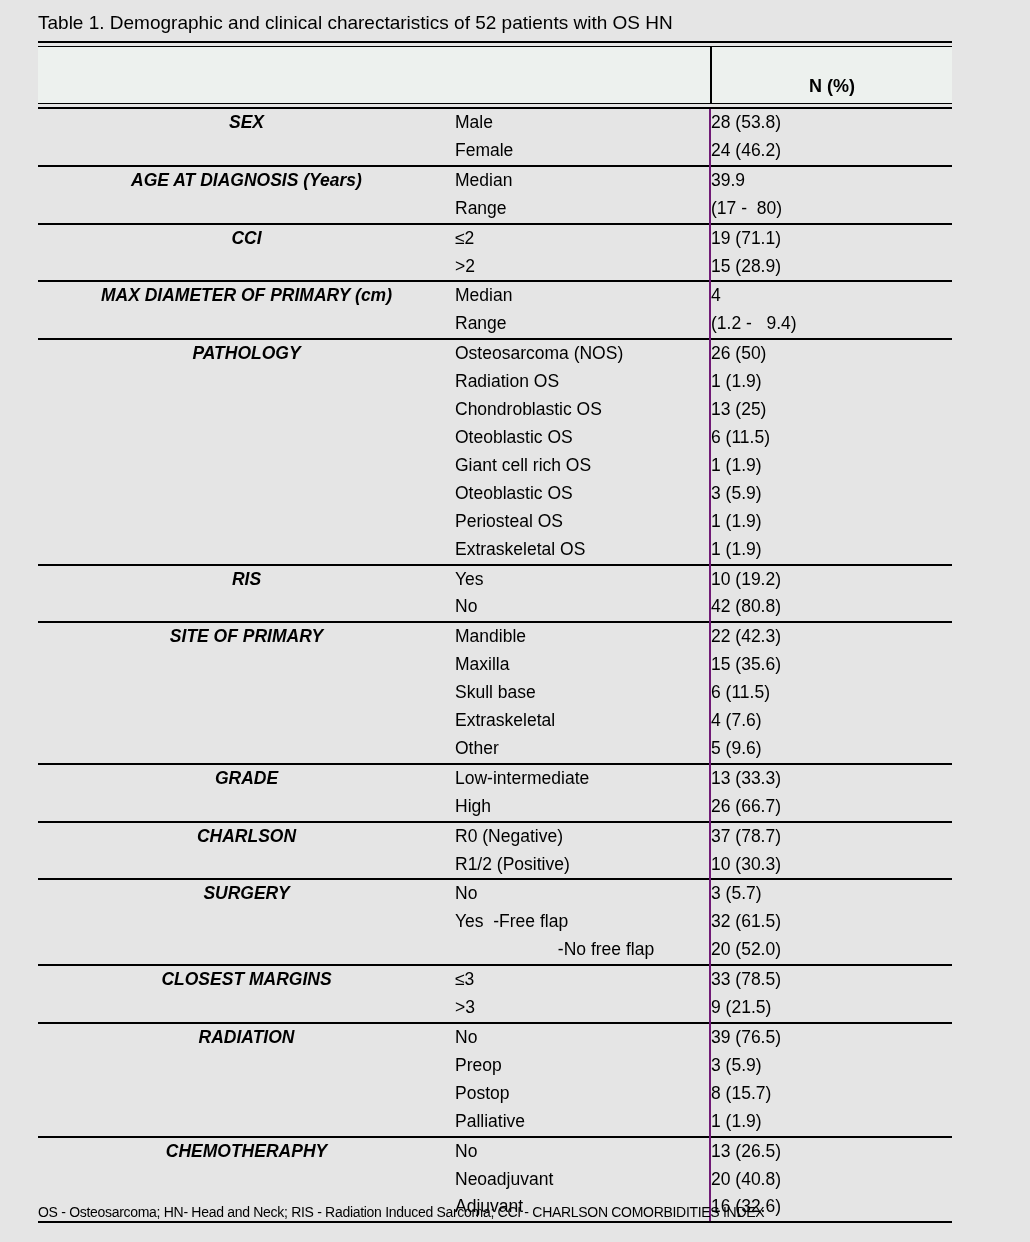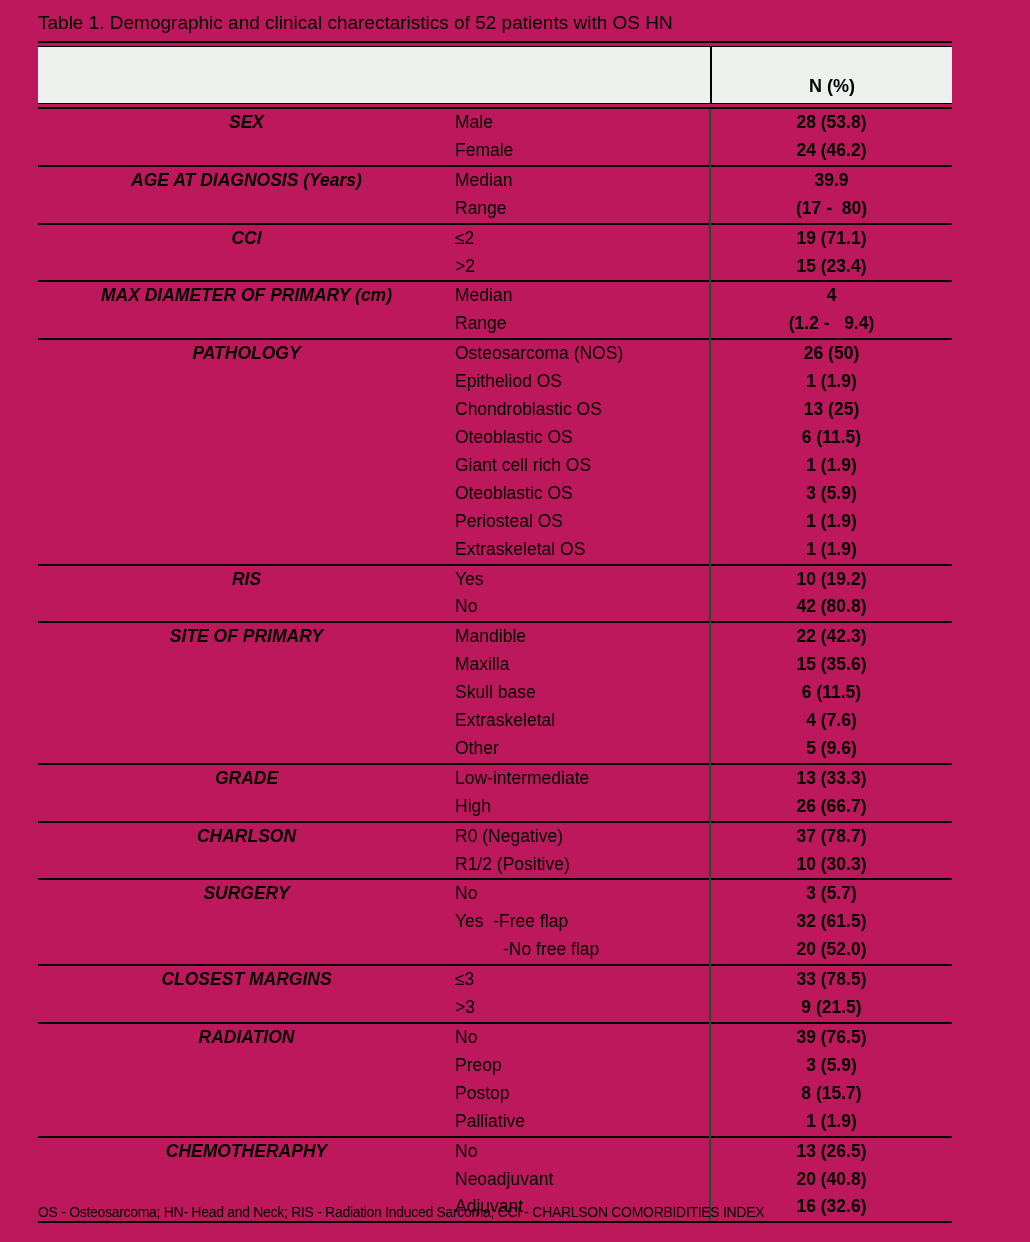--- a/index.html
+++ b/index.html
@@ -1,19 +1,19 @@
 <!DOCTYPE html>
 <html><head>
 <meta charset="utf-8">
 <style>
   * { margin: 0; padding: 0; box-sizing: border-box; }
   html, body { width: 1030px; height: 1242px; background: #fff; overflow: hidden; }
   body { font-family: "Liberation Sans", sans-serif; color: #000; position: relative; }
 
-  .page { position: relative; width: 1030px; height: 1242px; background: #be185d; }
+  .page { position: relative; width: 1030px; height: 1242px; background: #e5e5e5; }
 
   .title {
     position: absolute; left: 38px; top: 12px;
     font-size: 19px; font-weight: 400; white-space: nowrap;
   }
 
   .table-wrap { position: absolute; left: 38px; top: 41px; width: 914px; }
 
   .dbl-line-top    { height: 6px; border-top: 2.5px solid #000; border-bottom: 1.2px solid #000; }
   .dbl-line-bottom { height: 6px; border-top: 1.2px solid #000; border-bottom: 2.5px solid #000; }
@@ -27,22 +27,22 @@
   }
 
   table.demo { width: 914px; border-collapse: collapse; table-layout: fixed; }
   col.c1 { width: 417px; }
   col.c2 { width: 255px; }
   col.c3 { width: 242px; }
 
   td { height: 27.9px; line-height: 27.9px; font-size: 17.5px; vertical-align: top; padding: 0; }
   td.cat   { font-weight: 700; text-align: center; white-space: pre; font-style: italic; }
   td.label { text-align: left; white-space: pre; }
-  td.label.indent { padding-left: 48px; }
-  td.value { text-align: center; border-left: 2px solid #14532d; white-space: pre; font-weight: bold; }
+  td.label.indent { padding-left: 48px; text-align: center; }
+  td.value { text-align: left; border-left: 2px solid #701a75; white-space: pre; }
   tr.group-start td { border-top: 2px solid #000; }
 
   .bottom-line { border-top: 2.5px solid #000; height: 3px; }
 
   .footnote {
     position: absolute; left: 38px; top: 1204px; width: 992px;
     font-size: 14px; letter-spacing: -0.3px; white-space: nowrap;
   }
 </style>
 </head>
@@ -88,38 +88,38 @@
             <td class="label">Range</td>
             <td class="value">(17 -  80)</td>
           </tr>
           <tr class="group-start">
             <td class="cat" rowspan="2">CCI</td>
             <td class="label">≤2</td>
             <td class="value">19 (71.1)</td>
           </tr>
           <tr>
             <td class="label">&gt;2</td>
-            <td class="value">15 (23.4)</td>
+            <td class="value">15 (28.9)</td>
           </tr>
           <tr class="group-start">
             <td class="cat" rowspan="2">MAX DIAMETER OF PRIMARY (cm)</td>
             <td class="label">Median</td>
             <td class="value">4</td>
           </tr>
           <tr>
             <td class="label">Range</td>
             <td class="value">(1.2 -   9.4)</td>
           </tr>
           <tr class="group-start">
             <td class="cat" rowspan="8">PATHOLOGY</td>
             <td class="label">Osteosarcoma (NOS)</td>
             <td class="value">26 (50)</td>
           </tr>
           <tr>
-            <td class="label">Epitheliod OS</td>
+            <td class="label">Radiation OS</td>
             <td class="value">1 (1.9)</td>
           </tr>
           <tr>
             <td class="label">Chondroblastic OS</td>
             <td class="value">13 (25)</td>
           </tr>
           <tr>
             <td class="label">Oteoblastic OS</td>
             <td class="value">6 (11.5)</td>
           </tr>

